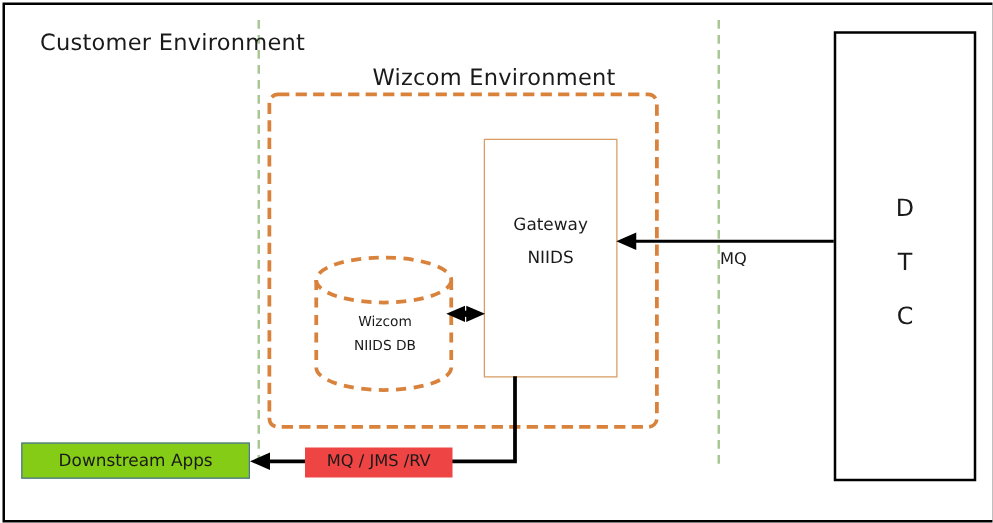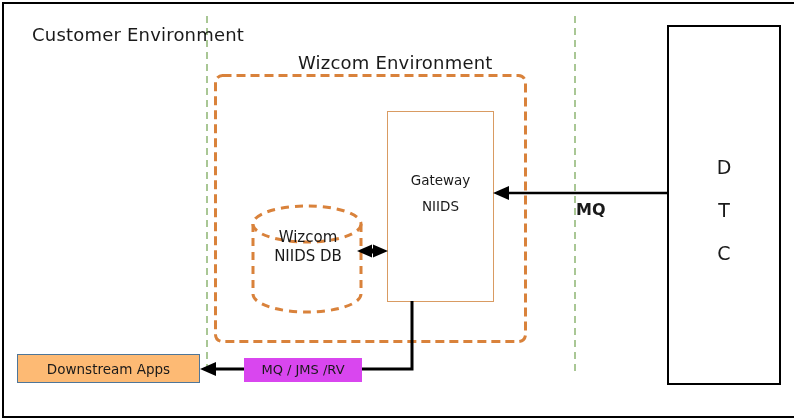--- a/index.html
+++ b/index.html
@@ -63,54 +63,53 @@
     left: 663px; top: 142px;
     width: 114px;
     text-align: center;
     font-size: 19px;
     line-height: 43px;
   }
 
   
   #db-label {
     position: absolute;
-    left: 248px; top: 224px;
+    left: 248px; top: 244px;
     width: 112px;
     text-align: center;
-    font-size: 15px;
+    font-size: 11px;
     line-height: 19px;
   }
 
   
   #downstream-box {
     position: absolute;
     left: 13px; top: 350px;
     width: 181px; height: 27px;
     border: 1px solid #4e7699;
-    background: #fdba74;
+    background: #84cc16;
     display: flex;
     align-items: center;
     justify-content: center;
     font-size: 13.5px;
   }
 
   
   #mq-label {
     position: absolute;
     left: 572px; top: 196px;
-    font-size: 16px;
+    font-size: 13px;
     white-space: nowrap;
-    font-weight: bold;
   }
   #mq-jms-rv-label {
     position: absolute;
     left: 240px; top: 354px;
     width: 118px;
     height: 24px;
-    background: #d946ef;
+    background: #ef4444;
     text-align: center;
     line-height: 24px;
     font-size: 13px;
     white-space: nowrap;
   }
 </style>
 </head>
 <body>
 
 <div id="canvas">

